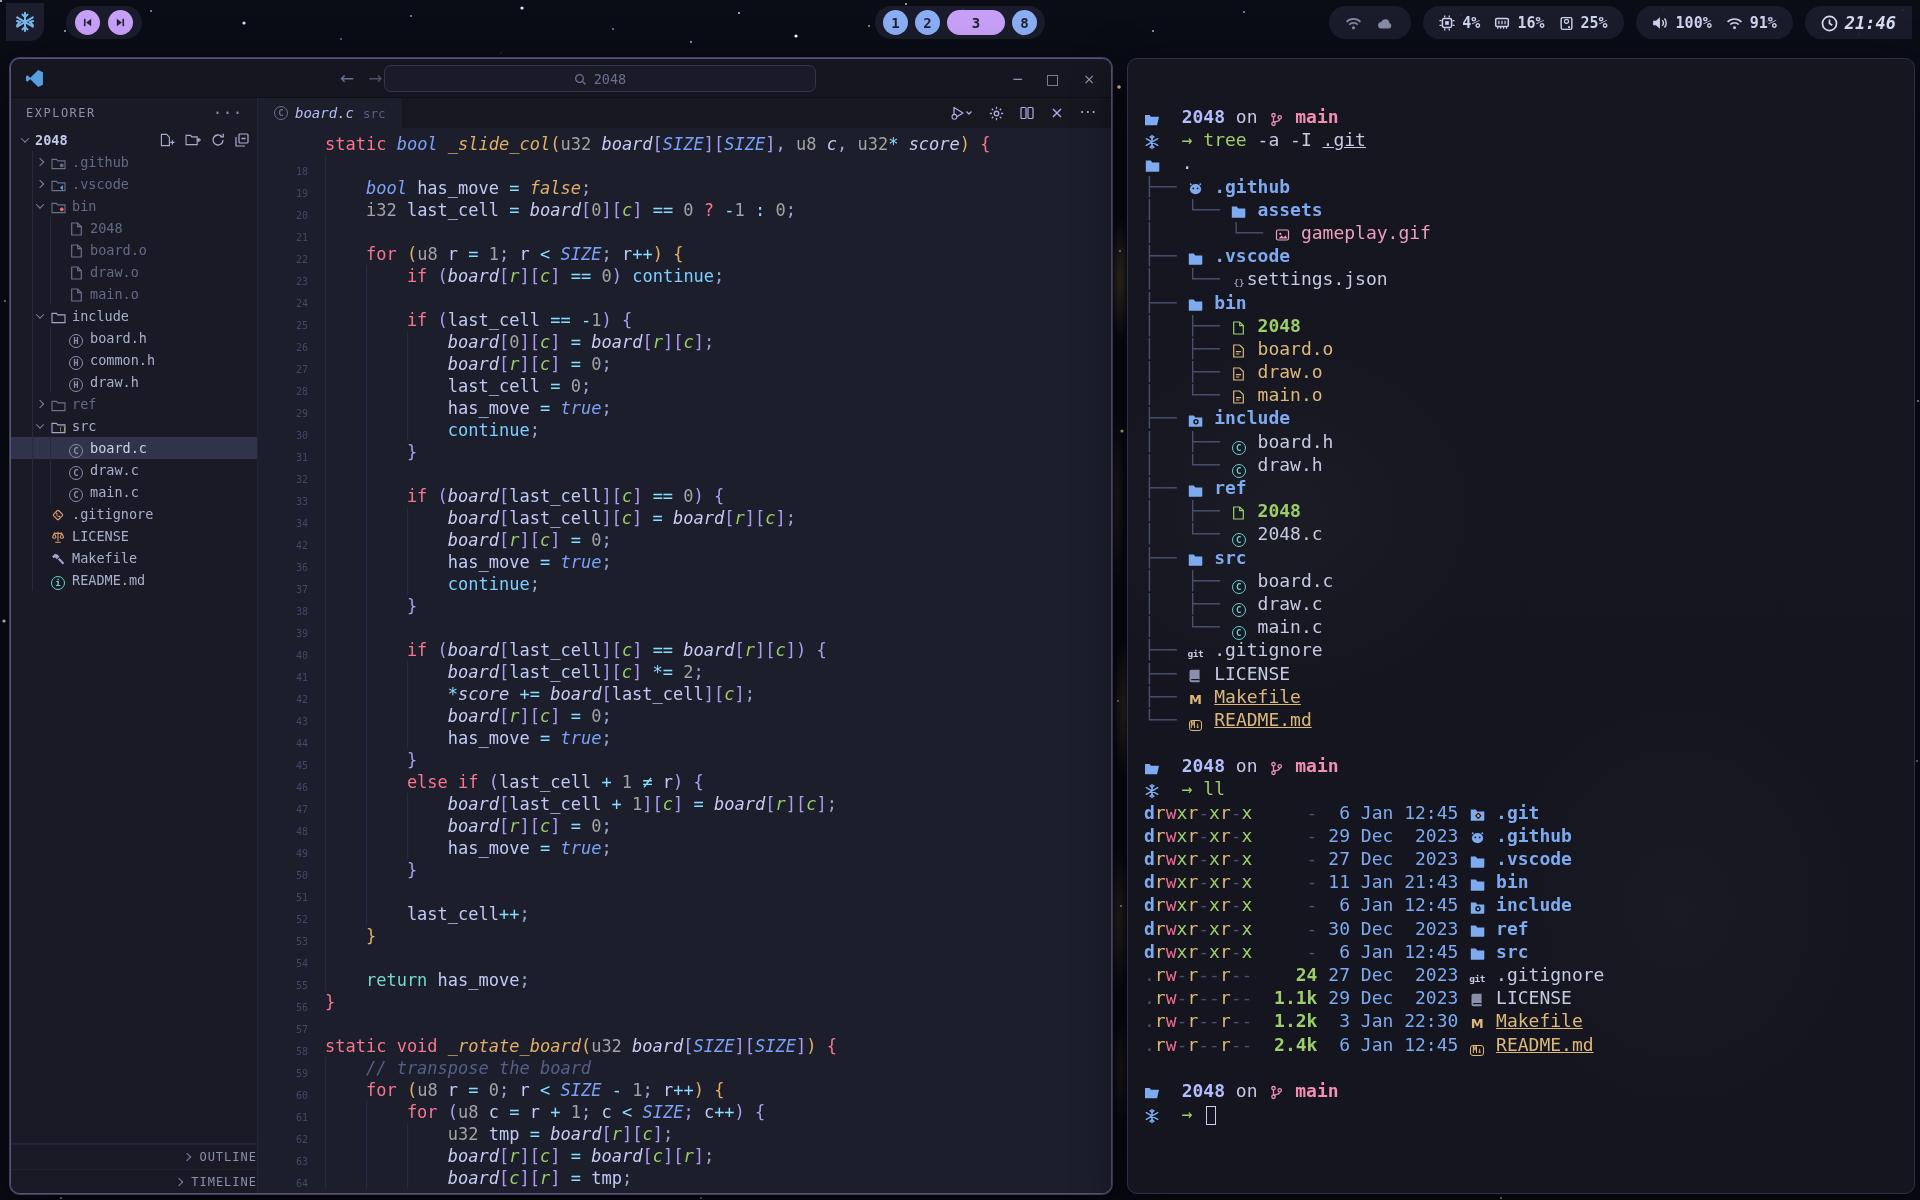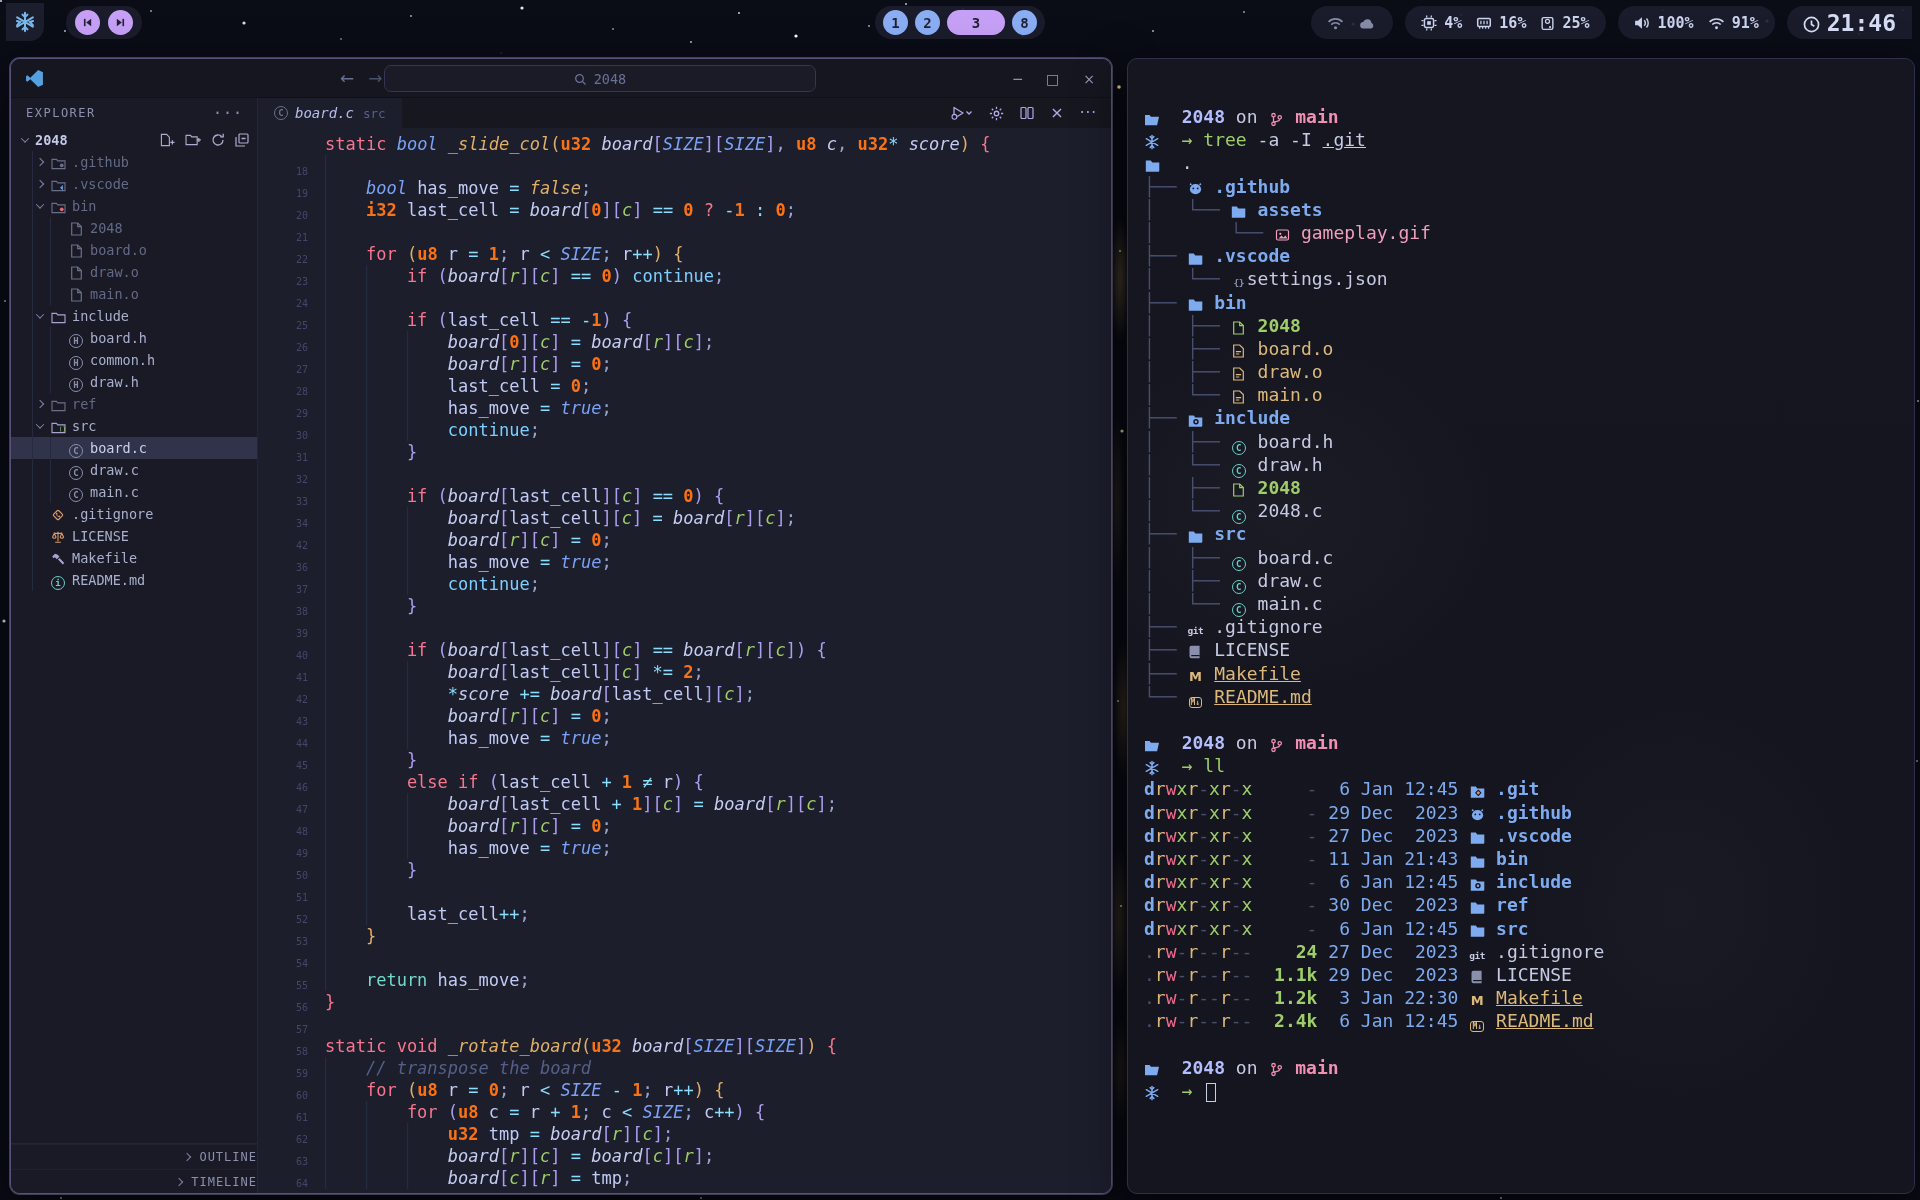--- a/index.html
+++ b/index.html
@@ -99,21 +99,21 @@
   .tdet{color:#565f89;font:12.5px "DejaVu Sans Mono",monospace;margin-left:2px;}
   .eacts{position:absolute;right:14px;display:flex;gap:16px;color:#b4a7e5;align-items:center;}
   .eacts .ea{display:flex;cursor:pointer;font-size:15px;line-height:1;}
   #code{padding:5px 0 0 12px;font:17px "DejaVu Sans Mono",monospace;}
   .crow{display:flex;height:22px;line-height:22px;}
   .ln{width:38px;text-align:right;color:#414868;flex:none;margin-right:17px;font-size:10px;margin-top:28px;}
   .ctext{white-space:pre;}
   .gd{display:inline-block;width:4ch;height:22px;vertical-align:top;box-shadow:inset 1.2px 0 0 #262b44;}
 
   .s-k{color:#f7768e;}  .s-t{color:#7aa2f7;font-style:italic;}  .s-f{color:#e0af68;font-style:italic;}
-  .s-o{color:#f97316;font-weight:bold;}  .s-fs{color:#e0af68;font-style:italic;text-align:right;} .s-tr{color:#7aa2f7;font-style:italic;}
+  .s-o{color:#a3a3a3;}  .s-fs{color:#e0af68;font-style:italic;text-align:right;} .s-tr{color:#7aa2f7;font-style:italic;}
   .s-p{color:#c6ccf2;font-style:italic;} .s-gn{color:#9ece6a;font-style:italic;} .s-v{color:#c0caf5;}
   .s-e{color:#89ddff;}  .s-q{color:#f7768e;} .s-cf{color:#7dcfff;} .s-rt{color:#73daca;}
   .s-cm{color:#565f89;font-style:italic;} .s-pu{color:#9aa5ce;}
   .s-b1{color:#e0af68;} .s-b2{color:#a99ef0;} .s-b3{color:#f7768e;}
 
   
   #tlines{position:relative;font:18px "DejaVu Sans Mono",monospace;}
   .t-line{white-space:pre;height:23.2px;line-height:23.2px;}
   .s-dir{color:#7eaaf0;font-weight:bold;} .s-lav{color:#b4befe;font-weight:bold;} .s-w{color:#c6cbe4;}
   .s-pk{color:#f38fb2;font-weight:bold;}  .s-gr{color:#9ece6a;} .s-grb{color:#9ece6a;font-weight:bold;}
@@ -222,21 +222,21 @@
       <span class="statitem">
           <span><svg width="17" height="13" viewBox="0 0 16 12">
               <path d="M1.5 4.5a9 9 0 0 1 13 0" fill="none" stroke="currentColor" stroke-width="1.5"></path>
               <path d="M4 7a5.5 5.5 0 0 1 8 0" fill="none" stroke="currentColor" stroke-width="1.5"></path>
               <circle cx="8" cy="10" r="1.4" fill="currentColor"></circle>
             </svg></span>
           <span>91%</span>
         </span>
     </div>
     <div class="pill statp clockp">
-      <span class="statitem" style="font-size:23px;">
+      <span class="statitem" style="font-size:17px;font-style:italic;">
           <span><svg width="17" height="17" viewBox="0 0 14 14">
               <circle cx="7" cy="7" r="5.8" fill="none" stroke="currentColor" stroke-width="1.4"></circle>
               <path d="M7 3.8V7l2.3 1.5" fill="none" stroke="currentColor" stroke-width="1.4"></path>
             </svg></span>
           <span>21:46</span>
         </span>
     </div>
   </div>
 </div>
 
@@ -773,20 +773,23 @@
             <path d="M1.2 1h6l3.6 3.6V13H1.2z" fill="none" stroke="currentColor" stroke-width="1.2"></path>
             <path d="M3.4 7.6h5.2M3.4 10h3.4" stroke="currentColor" stroke-width="1.2"></path>
           </svg></span><span class="s-yl"> main.o</span></div>
       <div class="t-line"><span class="s-gy">├── </span><span class="ti ic-blue"><svg width="15" height="13" viewBox="0 0 15 13">
             <path d="M.8 1.5h5l1.5 2h7v8.3a.9.9 0 0 1-.9.9H.8z" fill="currentColor"></path>
             <circle cx="8" cy="7.8" r="2.7" fill="#15161e"></circle>
             <circle cx="8" cy="7.8" r="1.2" fill="currentColor"></circle>
           </svg></span><span class="s-dir"> include</span></div>
       <div class="t-line"><span class="s-gy">│   ├── </span><span class="ti ic-teal"><span class="lc">C</span></span><span class="s-w"> board.h</span></div>
       <div class="t-line"><span class="s-gy">│   └── </span><span class="ti ic-teal"><span class="lc">C</span></span><span class="s-w"> draw.h</span></div>
+      <div class="t-line"><span class="s-gy">├── </span><span class="ti ic-blue"><svg width="15" height="13" viewBox="0 0 15 13">
+            <path d="M.8 1.5h5l1.5 2h7v8.3a.9.9 0 0 1-.9.9H.8z" fill="currentColor"></path>
+          </svg></span><span class="s-dir"> ref</span></div>
       <div class="t-line"><span class="s-gy">│   ├── </span><span class="ti ic-green"><svg width="13" height="14" viewBox="0 0 12 14">
             <path d="M1.2 1h6l3.6 3.6V13H1.2z" fill="none" stroke="currentColor" stroke-width="1.2"></path>
             <path d="M7.2 1v3.6h3.6" fill="none" stroke="currentColor" stroke-width="1.2"></path>
           </svg></span><span class="s-grb"> 2048</span></div>
       <div class="t-line"><span class="s-gy">│   └── </span><span class="ti ic-teal"><span class="lc">C</span></span><span class="s-w"> 2048.c</span></div>
       <div class="t-line"><span class="s-gy">├── </span><span class="ti ic-blue"><svg width="15" height="13" viewBox="0 0 15 13">
             <path d="M.8 1.5h5l1.5 2h7v8.3a.9.9 0 0 1-.9.9H.8z" fill="currentColor"></path>
           </svg></span><span class="s-dir"> src</span></div>
       <div class="t-line"><span class="s-gy">│   ├── </span><span class="ti ic-teal"><span class="lc">C</span></span><span class="s-w"> board.c</span></div>
       <div class="t-line"><span class="s-gy">│   ├── </span><span class="ti ic-teal"><span class="lc">C</span></span><span class="s-w"> draw.c</span></div>

